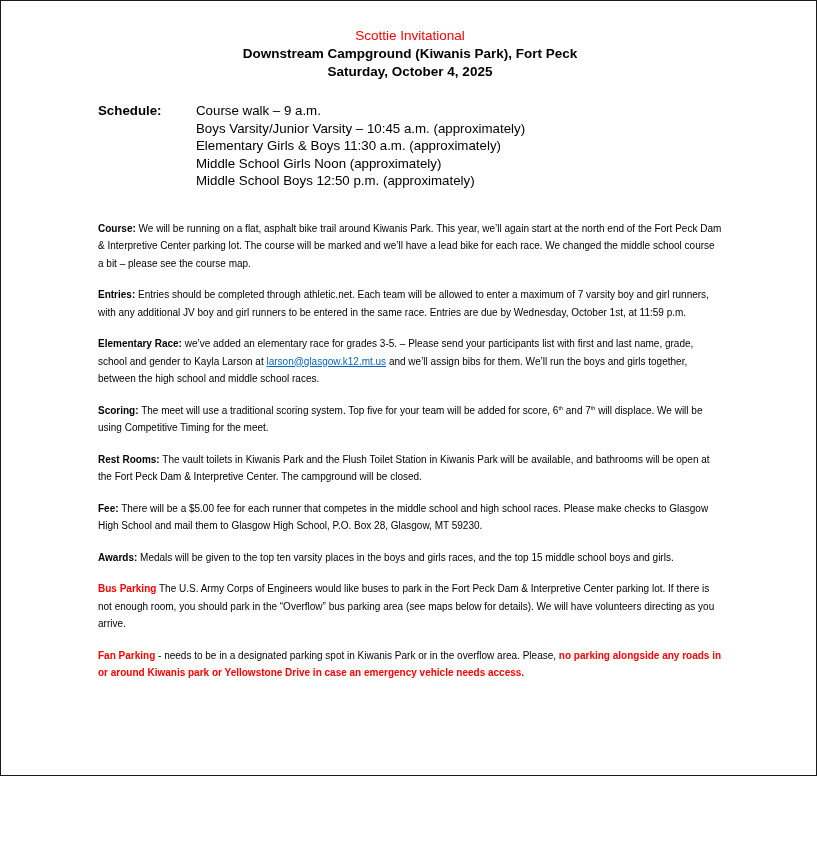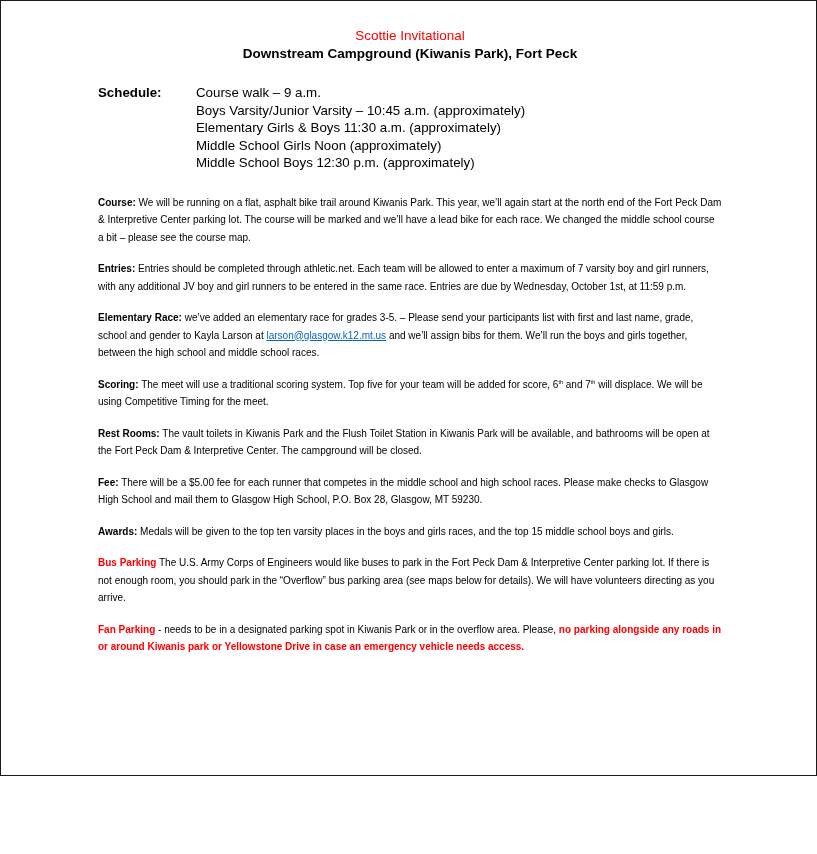--- a/index.html
+++ b/index.html
@@ -24,21 +24,21 @@
     line-height: 18px;
   }
   .subtitle {
     font-weight: bold;
     font-size: 13.5px;
     line-height: 18px;
     color: #000000;
   }
   .schedule {
     display: flex;
-    margin-bottom: 22px;
+    margin-bottom: 30px;
     font-size: 13.3px;
     line-height: 17.5px;
   }
   .schedule-label {
     width: 98px;
     flex: 0 0 98px;
     font-weight: bold;
   }
   .schedule-item { white-space: nowrap; }
   .para {
@@ -58,30 +58,31 @@
   }
   sup { font-size: 0.55em; line-height: 0; }
 </style>
 </head>
 <body>
 
 <div class="page">
   <div class="header">
     <div class="title">Scottie Invitational</div>
     <div class="subtitle">Downstream Campground (Kiwanis Park), Fort Peck</div>
+    <div class="subtitle">Saturday, October 4, 2025</div>
   </div>
 
   <div class="schedule">
     <div class="schedule-label">Schedule:</div>
     <div class="schedule-items">
         <div class="schedule-item">Course walk – 9 a.m.</div>
         <div class="schedule-item">Boys Varsity/Junior Varsity – 10:45 a.m. (approximately)</div>
         <div class="schedule-item">Elementary Girls &amp; Boys 11:30 a.m. (approximately)</div>
         <div class="schedule-item">Middle School Girls Noon (approximately)</div>
-        <div class="schedule-item">Middle School Boys 12:30 p.m. (approximately)</div>
+        <div class="schedule-item">Middle School Boys 12:50 p.m. (approximately)</div>
       </div>
   </div>
 
   <div>
       <p class="para"><span class="label">Course:</span><span class="text">  We will be running on a flat, asphalt bike trail around Kiwanis Park. This year, we’ll again start at the north end of the Fort Peck Dam &amp; Interpretive Center parking lot. The course will be marked and we’ll have a lead bike for each race. We changed the middle school course a bit – please see the course map.</span></p>
       <p class="para"><span class="label">Entries:</span><span class="text"> Entries should be completed through athletic.net. Each team will be allowed to enter a maximum of 7 varsity boy and girl runners, with any additional JV boy and girl runners to be entered in the same race. Entries are due by Wednesday, October 1st, at 11:59 p.m.</span></p>
       <p class="para"><span class="label">Elementary Race:</span><span class="text"> we’ve added an elementary race for grades 3-5. – Please send your participants list with first and last name, grade, school and gender to Kayla Larson at </span><a href="#">larson@glasgow.k12.mt.us</a><span class="text"> and we’ll assign bibs for them. We’ll run the boys and girls together, between the high school and middle school races.</span></p>
       <p class="para"><span class="label">Scoring:</span><span class="text"> The meet will use a traditional scoring system. Top five for your team will be added for score, 6</span><sup>th</sup><span class="text"> and 7</span><sup>th</sup><span class="text"> will displace. We will be using Competitive Timing for the meet.</span></p>
       <p class="para"><span class="label">Rest Rooms:</span><span class="text"> The vault toilets in Kiwanis Park and the Flush Toilet Station in Kiwanis Park will be available, and bathrooms will be open at the Fort Peck Dam &amp; Interpretive Center. The campground will be closed.</span></p>
       <p class="para"><span class="label">Fee:</span><span class="text"> There will be a $5.00 fee for each runner that competes in the middle school and high school races. Please make checks to Glasgow High School and mail them to Glasgow High School, P.O. Box 28, Glasgow, MT 59230.</span></p>

